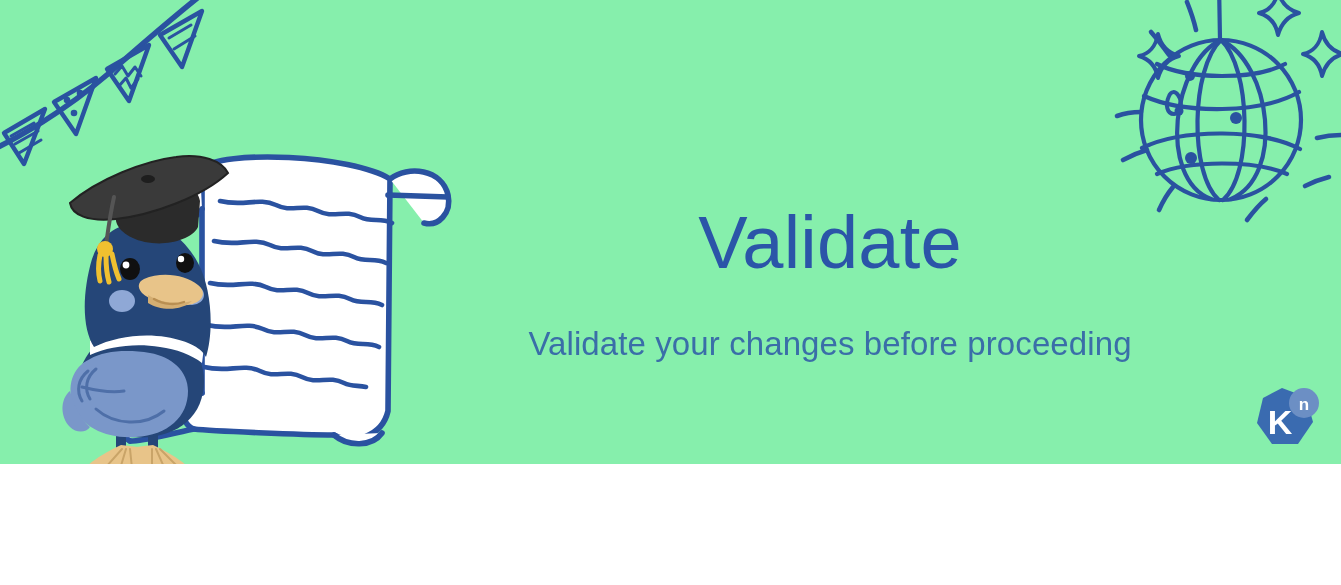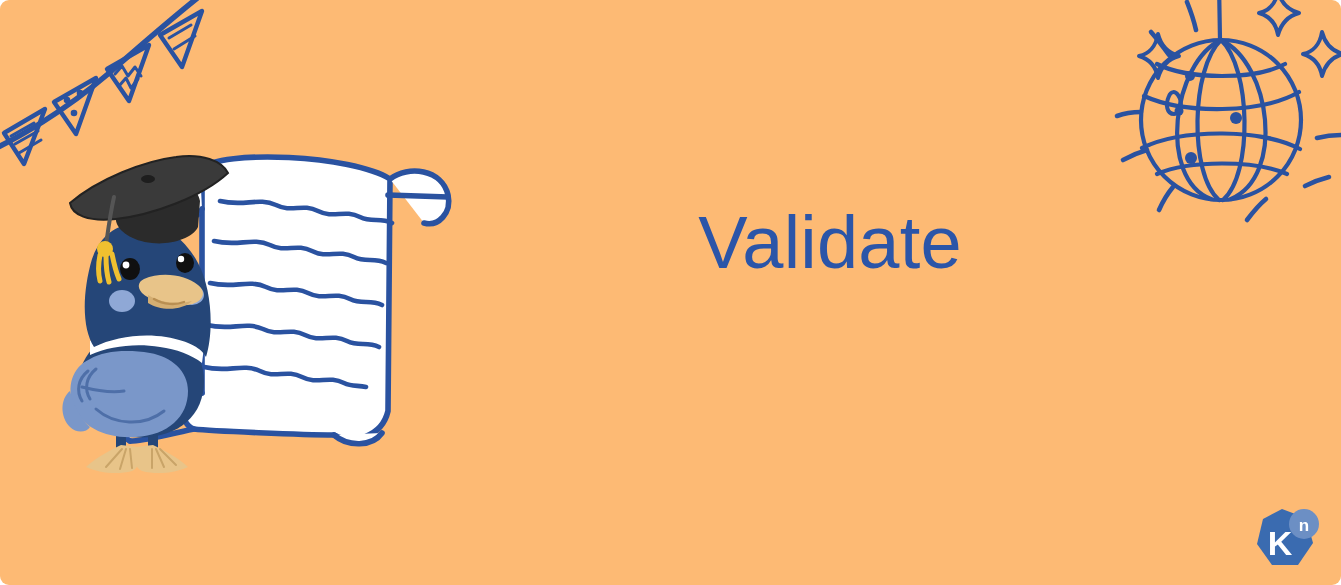--- a/index.html
+++ b/index.html
@@ -7,24 +7,23 @@
     margin: 0;
     padding: 0;
     background: #ffffff;
   }
   body {
     font-family: "Liberation Sans", sans-serif;
   }
   #stage {
     position: relative;
     width: 1341px;
-    height: 585px;
-    background: #fdba74;
+    height: 464px;
+    background: #86efac;
     overflow: hidden;
-    border-radius: 9px;
   }
 
   
   .corner-art {
     position: absolute;
     pointer-events: none;
   }
   #bunting-art {
     left: -12px;
     top: -10px;
@@ -293,20 +292,21 @@
           <path d="M 48 120 C 46 130 46 138 48 146"></path>
           <path d="M 54 121 C 54 131 55 140 57 147"></path>
           <path d="M 60 119 C 62 129 64 137 67 144"></path>
         </g>
       </g>
     </g>
   </svg>
 
   <div id="text-block">
     <h1 id="page-title">Validate</h1>
+    <p id="page-subtitle">Validate your changes before proceeding</p>
   </div>
 
   <svg id="brand-logo" viewBox="0 0 74 74" aria-hidden="true">
 
     <path d="M 33 6 L 57 15 L 64 40 L 49 62 L 23 62 L 8 41 L 14 16 Z" fill="#3A6BB0"></path>
 
     <circle cx="55" cy="21" r="15" fill="#6C8FC4"></circle>
 
     <text x="31" y="52" text-anchor="middle" fill="#ffffff" font-family="Liberation Sans, sans-serif" font-size="34" font-weight="bold">K</text>
 

